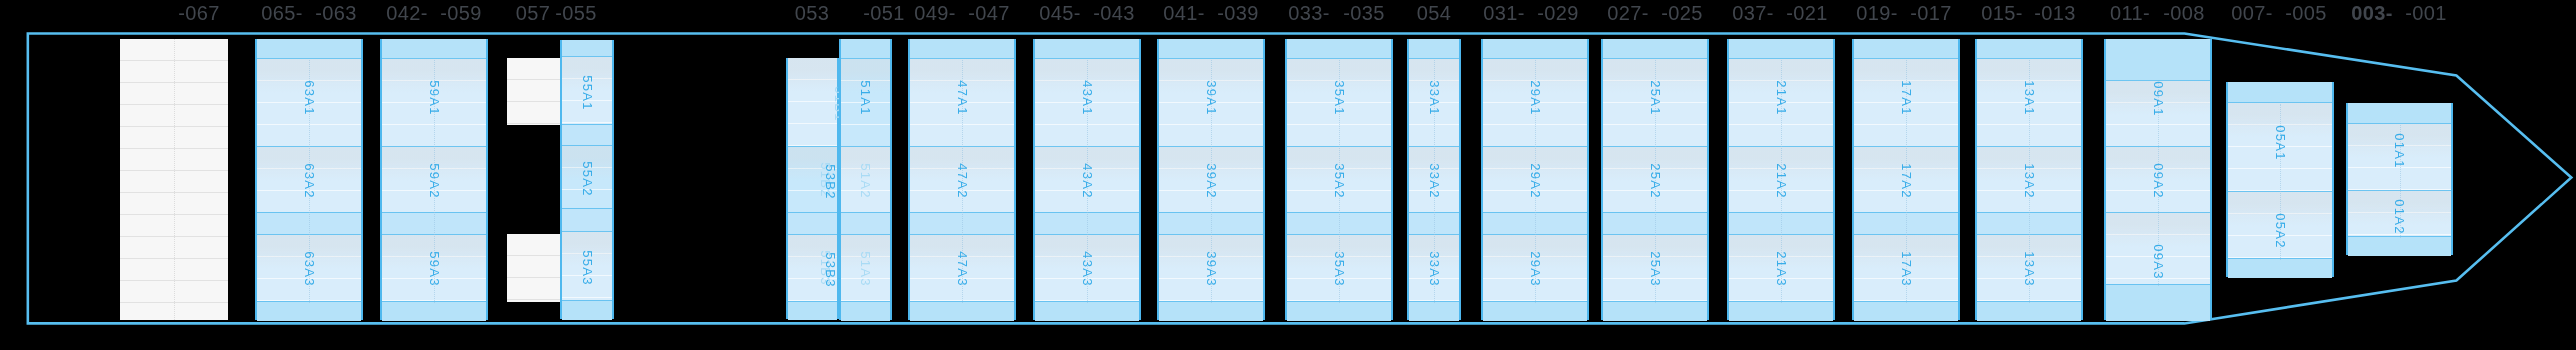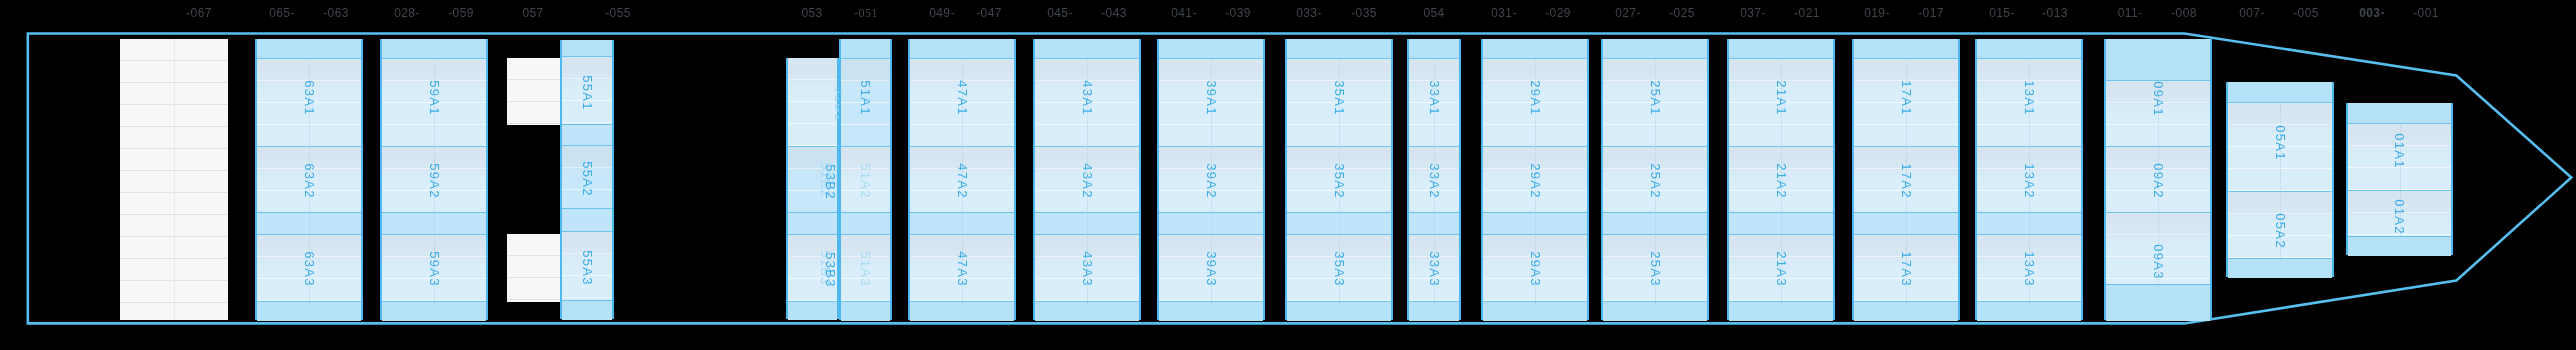--- a/index.html
+++ b/index.html
@@ -6,21 +6,21 @@
   body{
     width:2576px;height:350px;background:#000;
     font-family:"Liberation Sans", sans-serif;
     position:relative;overflow:hidden;
   }
   #stage{position:absolute;inset:0;}
   svg.hull{position:absolute;left:0;top:0;}
   .hdr{
     position:absolute;top:4.3px;height:19px;line-height:19px;
     transform:translateX(-50%);
-    font-size:12px;font-weight:500;letter-spacing:0.4px;
+    font-size:20px;font-weight:500;letter-spacing:0.4px;
     color:var(--hdr,#41464d);white-space:nowrap;
   }
   .wblock{
     position:absolute;background:var(--wfill,#f7f7f7);
     background-image:repeating-linear-gradient(to bottom,
       rgba(0,0,0,0) 0 21px, var(--wline,#e2e2e2) 21px 22px);
   }
   .wdot{position:absolute;width:0;border-left:1.7px dotted #dcdcdc;left:50%;top:0;bottom:0;}
   .bay{position:absolute;border:2.1px solid var(--accent,#4fb8ee);box-sizing:border-box;background:var(--r,#d9edfb);}
   .seg{position:absolute;left:0;right:0;}
@@ -45,27 +45,27 @@
 </head>
 <body style="--accent: #4fb8ee; --cap: #b5e2f9; --r: #d9edfb; --rb: #c7e8fb; --band: #c0e5fa; --lbl: #38ade9; --lblf: #a9dbf5; --hdr: #41464d; --wfill: #f7f7f7; --wline: #e2e2e2; background: rgb(0, 0, 0);">
 
 <div id="stage">
     <svg width="2576" height="350" class="hull" viewBox="0 0 3000 408">
       <polygon points="31,39 2545,39 2862,88 2996,207 2862,327 2545,377 31,377" fill="none" stroke="#57bef0" stroke-width="3"></polygon>
     </svg>
     <div class="hdr" style="left: 199px;">-067</div>
     <div class="hdr" style="left: 282px;">065-</div>
     <div class="hdr" style="left: 336px;">-063</div>
-    <div class="hdr" style="left: 407px;">028-</div>
+    <div class="hdr" style="left: 407px;">042-</div>
     <div class="hdr" style="left: 461px;">-059</div>
     <div class="hdr" style="left: 533px;">057</div>
-    <div class="hdr" style="left: 618px;">-055</div>
+    <div class="hdr" style="left: 576px;">-055</div>
     <div class="hdr" style="left: 812px;">053</div>
-    <div class="hdr" style="left: 866px; font-family: Liberation Serif, serif;">-051</div>
-    <div class="hdr" style="left: 935px; margin-left: 7px;">049-</div>
+    <div class="hdr" style="left: 884px;">-051</div>
+    <div class="hdr" style="left: 935px;">049-</div>
     <div class="hdr" style="left: 989px;">-047</div>
     <div class="hdr" style="left: 1060px;">045-</div>
     <div class="hdr" style="left: 1114px;">-043</div>
     <div class="hdr" style="left: 1184px;">041-</div>
     <div class="hdr" style="left: 1238px;">-039</div>
     <div class="hdr" style="left: 1309px;">033-</div>
     <div class="hdr" style="left: 1364px;">-035</div>
     <div class="hdr" style="left: 1434px;">054</div>
     <div class="hdr" style="left: 1504px;">031-</div>
     <div class="hdr" style="left: 1558px;">-029</div>

